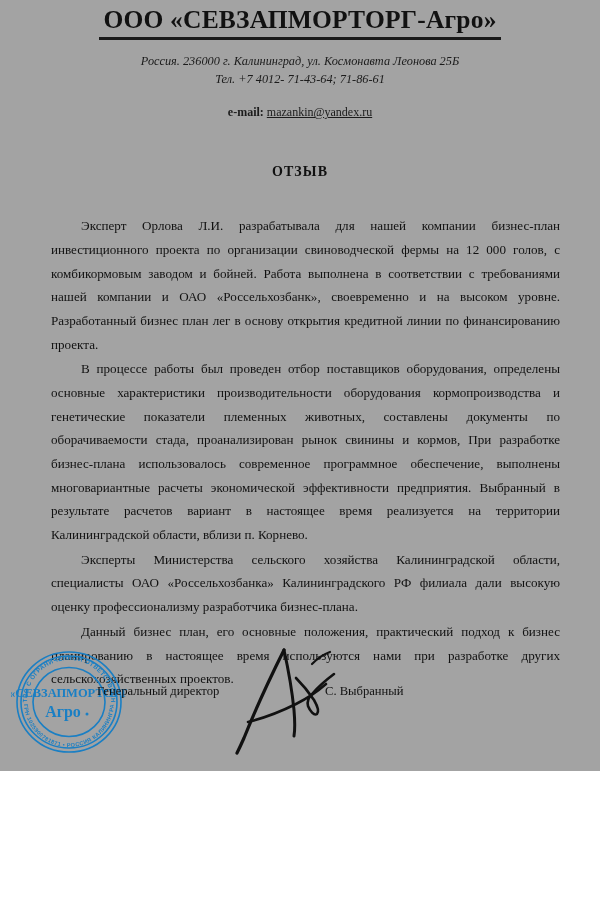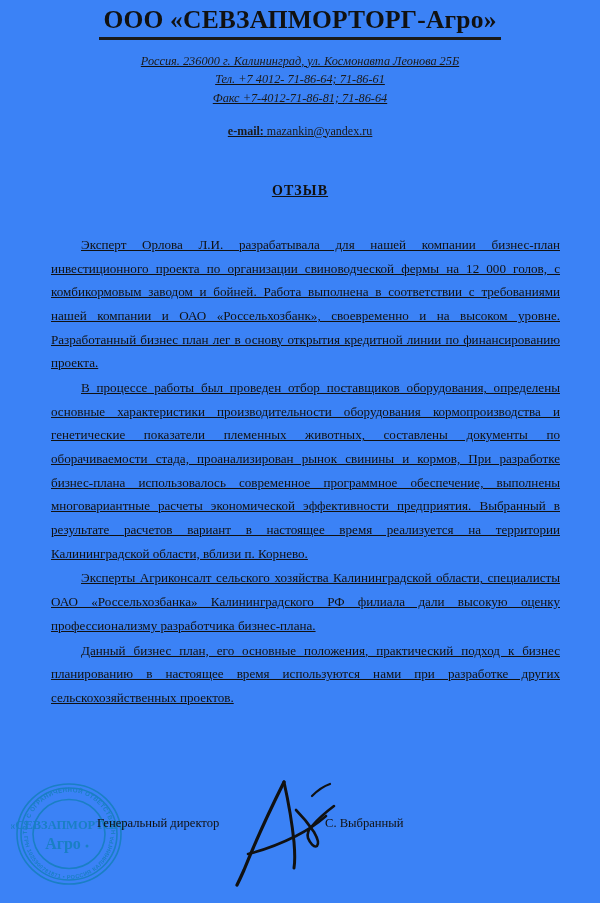--- a/index.html
+++ b/index.html
@@ -8,25 +8,24 @@
     padding: 0;
     background: #ffffff;
   }
   body {
     font-family: "Liberation Serif", "DejaVu Serif", serif;
     color: #111111;
   }
   .page {
     position: relative;
     width: 600px;
-    height: 903px;
-    background: #3b82f6;
+    height: 771px;
+    background: #a3a3a3;
     overflow: hidden;
     box-sizing: border-box;
-    text-decoration: underline;
   }
 
   
   .letterhead {
     padding-top: 6px;
     text-align: center;
   }
   .company-name {
     font-size: 25.5px;
     font-weight: bold;
@@ -130,36 +129,35 @@
 </head>
 <body>
 
 <div class="page">
 
   <div class="letterhead">
     <div class="company-name">ООО «СЕВЗАПМОРТОРГ-Агро»</div>
 
     <div class="contact-block">
       <div class="contact-line">Россия. 236000 г. Калининград, ул. Космонавта Леонова 25Б</div>
-      <div class="contact-line">Тел. +7 4012- 71-86-64;  71-86-61</div>
-      <div class="contact-line">Факс +7-4012-71-86-81; 71-86-64</div>
+      <div class="contact-line">Тел. +7 4012- 71-43-64;  71-86-61</div>
       <div class="contact-line email">
         <span>e-mail:</span>
         <span class="email-addr">mazankin@yandex.ru</span>
       </div>
     </div>
   </div>
 
   <div class="doc-title">ОТЗЫВ</div>
 
 
   <div class="body-text">
     <p>Эксперт Орлова Л.И. разрабатывала для нашей компании бизнес-план инвестиционного проекта по организации свиноводческой фермы на 12 000 голов, с комбикормовым заводом и бойней. Работа выполнена в соответствии с требованиями нашей компании и  ОАО «Россельхозбанк», своевременно и на  высоком уровне. Разработанный бизнес план лег в основу открытия кредитной линии по финансированию проекта.</p>
     <p>В процессе работы был проведен отбор поставщиков оборудования, определены основные характеристики   производительности оборудования кормопроизводства и генетические показатели  племенных животных, составлены документы по оборачиваемости стада, проанализирован рынок свинины и кормов, При разработке бизнес-плана использовалось современное программное обеспечение, выполнены многовариантные расчеты экономической эффективности предприятия. Выбранный в результате расчетов вариант в настоящее время реализуется на территории Калининградской области, вблизи п. Корнево.</p>
-    <p>Эксперты Агриконсалт сельского хозяйства Калининградской области,  специалисты ОАО  «Россельхозбанка» Калининградского РФ филиала дали высокую оценку профессионализму  разработчика бизнес-плана.</p>
+    <p>Эксперты Министерства сельского хозяйства Калининградской области,  специалисты ОАО  «Россельхозбанка» Калининградского РФ филиала дали высокую оценку профессионализму  разработчика бизнес-плана.</p>
     <p>Данный бизнес план, его основные положения, практический подход к бизнес планированию в настоящее время используются   нами при разработке других сельскохозяйственных проектов.</p>
   </div>
 
   <div class="sign-area">
 
     <svg class="stamp" viewBox="0 0 116 112">
       <defs>
         <path id="arcTop" d="M 16,58 A 42,42 0 0 1 100,58"></path>
         <path id="arcBottom" d="M 13,58 A 45,45 0 0 0 103,58"></path>
       </defs>

